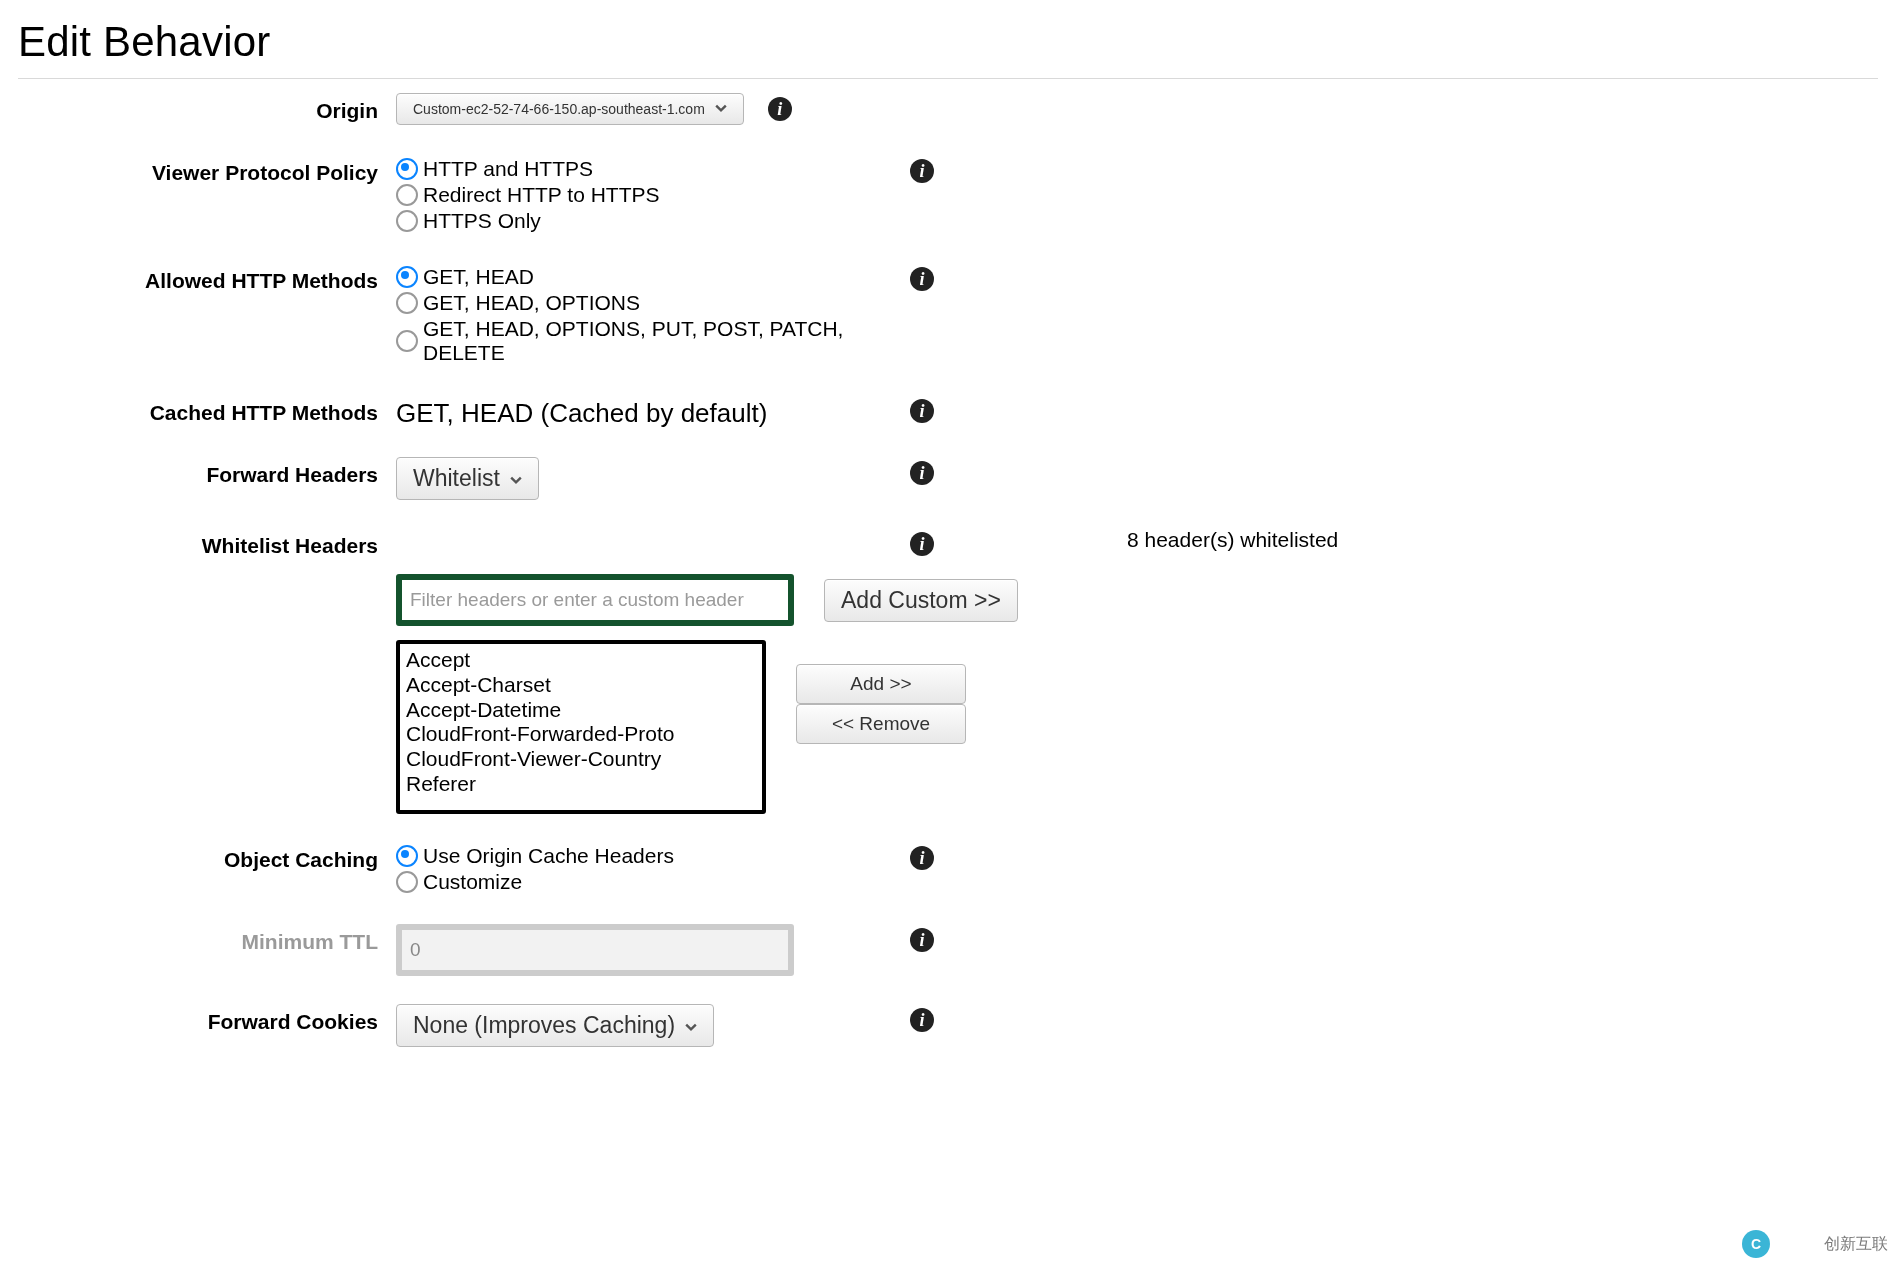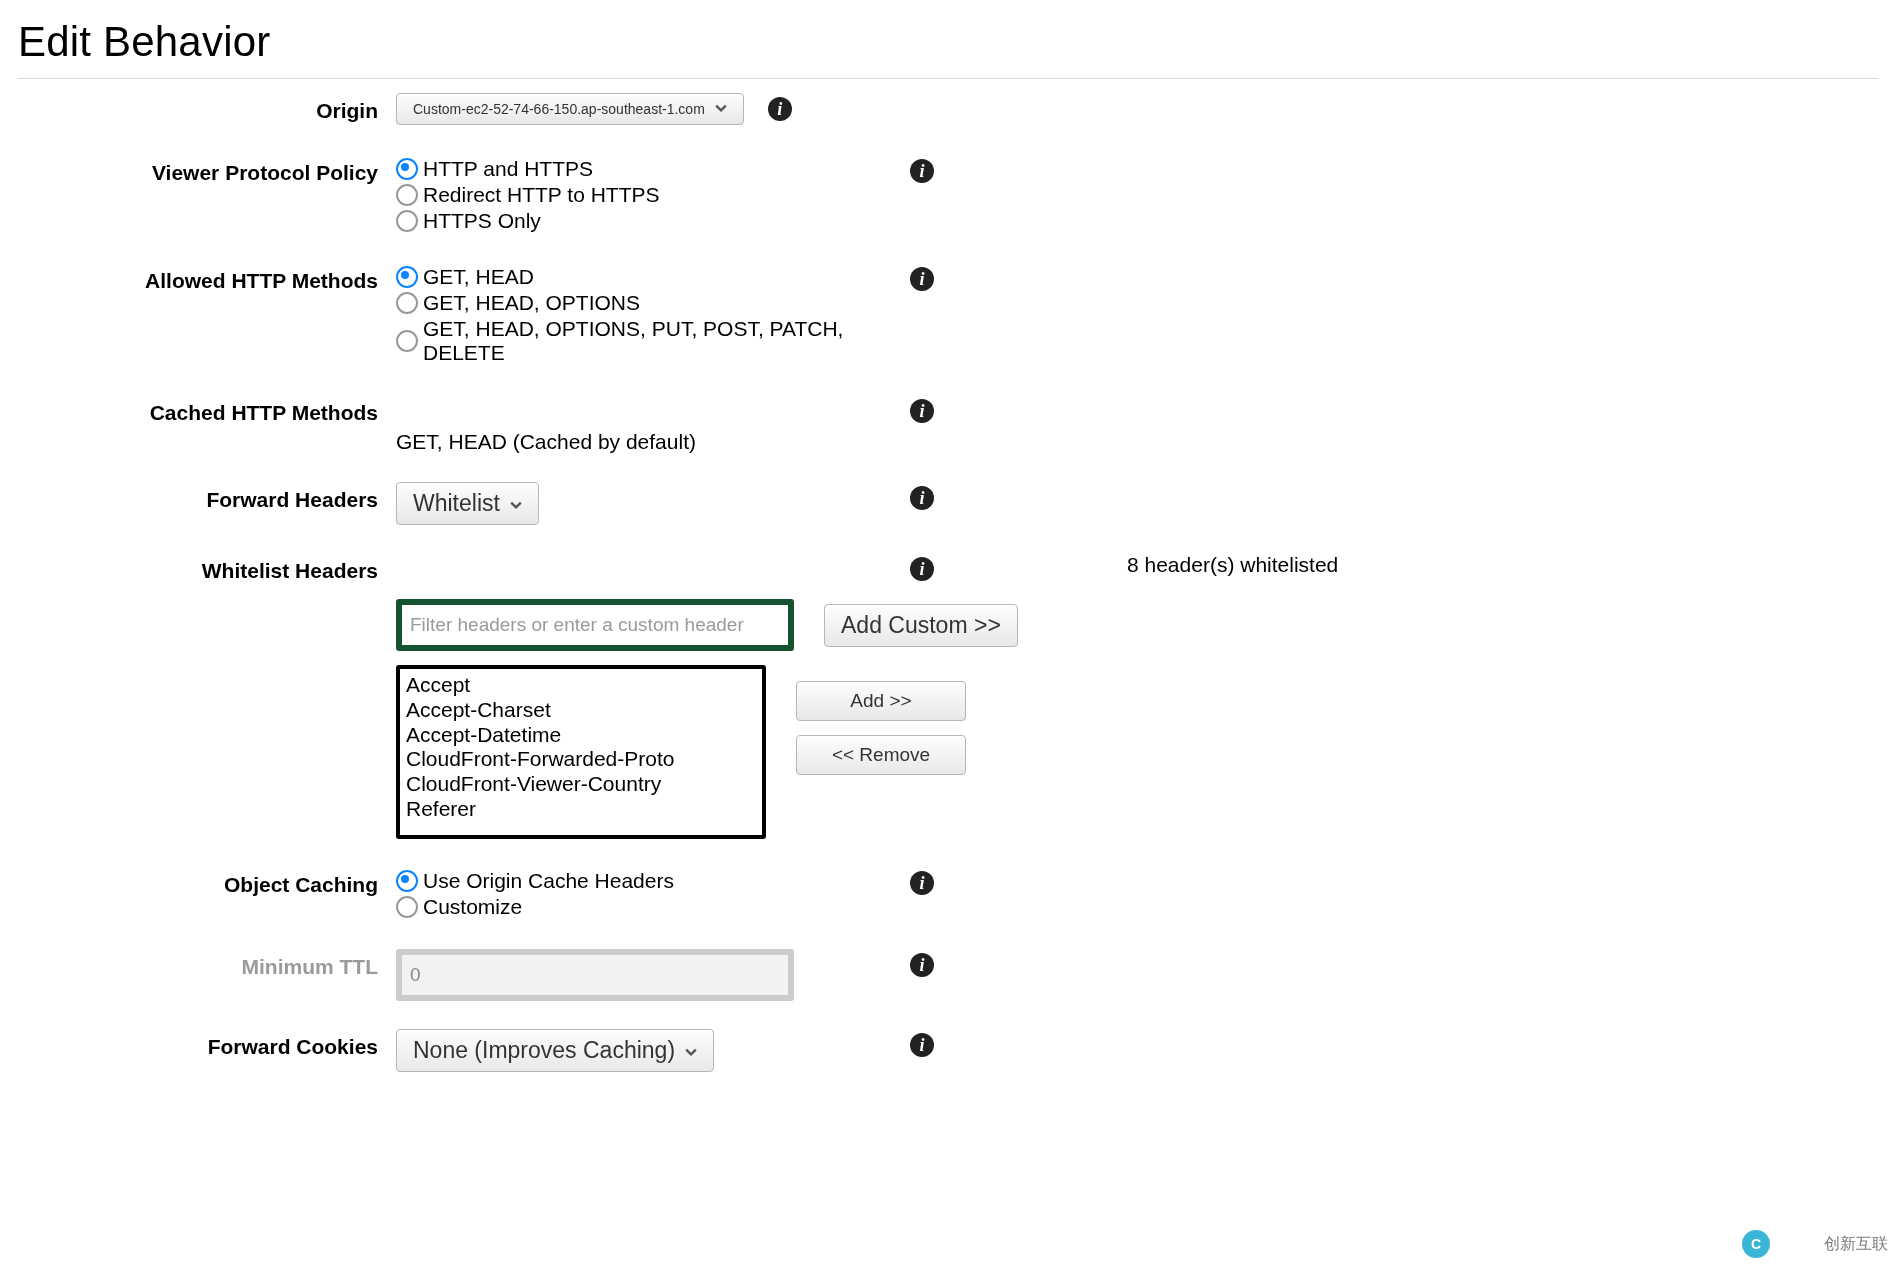--- a/index.html
+++ b/index.html
@@ -26,31 +26,31 @@
        cursor:pointer;display:inline-flex;align-items:center;white-space:nowrap;
        box-shadow:inset 0 1px 0 #fff;}
   .btn.big{font-size:14px;}
   .radio-opt{display:flex;align-items:center;gap:1px;margin:2px 0;}
   .radio-circle{width:18px;height:18px;border:2px solid #999;border-radius:50%;
     display:inline-block;flex:0 0 18px;margin-right:4px;position:relative;}
   .radio-circle.sel{border-color:#0a84ff;}
   .radio-circle.sel::after{content:"";position:absolute;left:3px;top:3px;
     width:8px;height:8px;border-radius:50%;background:#0a84ff;}
   .radio-text{font-size:21px;}
-  .plain-text{font-size:21px;padding-top:3px;margin-top:32px;}
+  .plain-text{font-size:26px;padding-top:3px;}
   input.textbox{width:370px;height:36px;border:6px solid #14532d;border-radius:3px;
     font-size:19px;padding:2px 8px;color:#333;}
   input.textbox::placeholder{color:#9a9a9a;}
   input.textbox.disabled{background:#f2f2f2;color:#888;border-color:#ccc;}
   .wh-area{display:flex;align-items:flex-start;gap:30px;margin-top:14px;}
   .listbox{width:350px;height:158px;border:4px solid #000000;border-radius:3px;
     padding:4px 6px;overflow:hidden;font-size:21px;line-height:1.18;}
   .listbox .item{white-space:nowrap;cursor:pointer;}
-  .mid-buttons{display:flex;flex-direction:column;gap:14px;width:170px;
-    align-items:stretch;margin-top:16px;}
+  .mid-buttons{display:flex;flex-direction:column;width:170px;
+    align-items:stretch;margin-top:24px;}
   .mid-buttons .btn{justify-content:center;font-size:19px;padding:8px 0;}
   .right-status{position:absolute;left:731px;top:0;font-size:21px;}
   .wh-filter-row{display:flex;align-items:center;gap:30px;}
   
   .watermark{position:absolute;right:8px;bottom:6px;display:flex;
     align-items:center;gap:6px;opacity:.8;}
   .watermark .wm-badge{width:28px;height:28px;border-radius:50%;
     background:#0aa3cc;color:#fff;display:flex;align-items:center;
     justify-content:center;font-size:14px;font-weight:700;}
   .watermark .wm-text{font-size:16px;color:#5a5a5a;margin-left:48px;}

